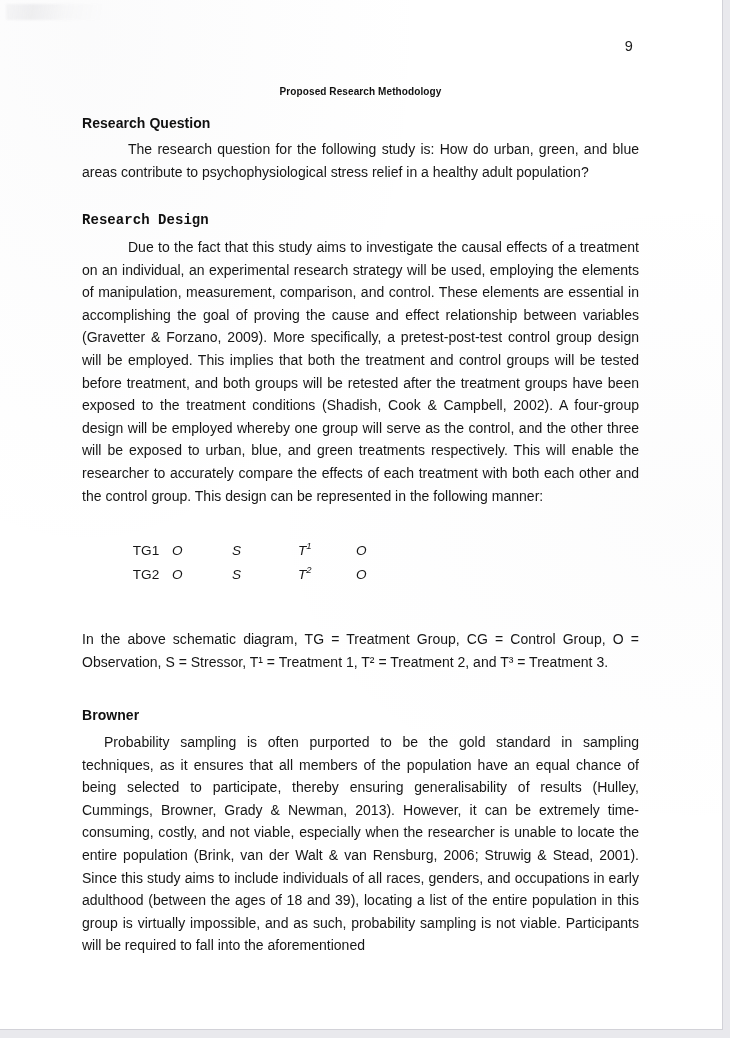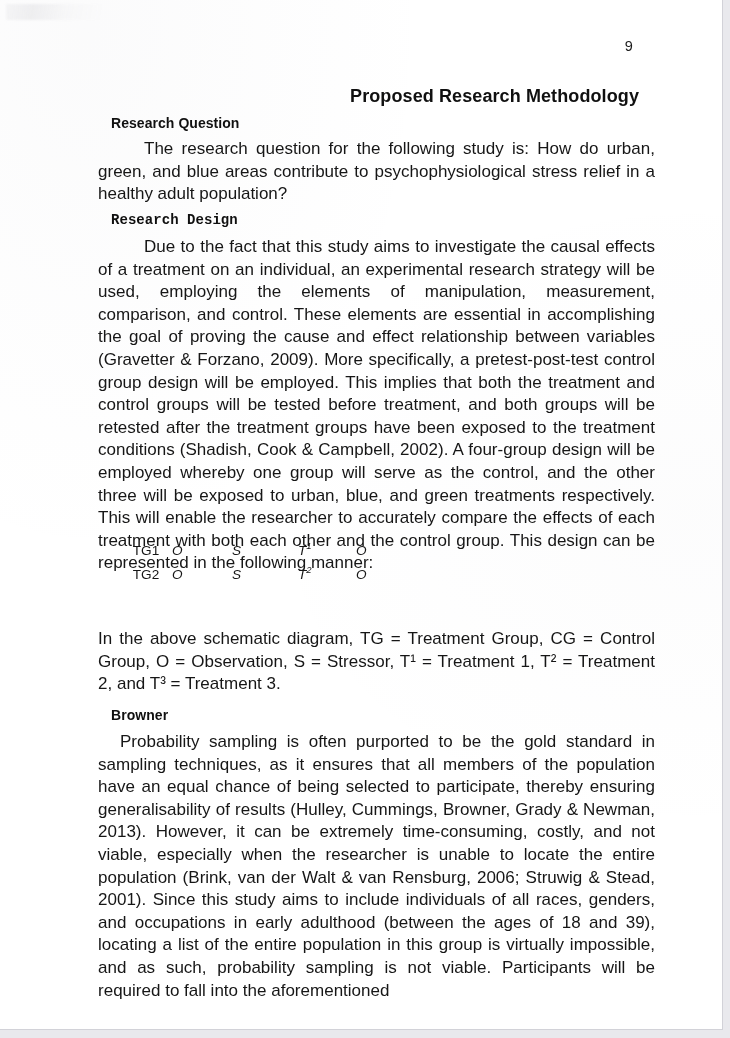--- a/index.html
+++ b/index.html
@@ -72,43 +72,42 @@
     font-size: 14.5px;
     color: #1b1b1b;
     letter-spacing: .2px;
   }
 
   .doc-title {
     position: absolute;
     left: 0;
     top: 86px;
     width: 557px;
-    text-align: right;
-    font-size: 18px;
+    text-align: center;
+    font-size: 10px;
     font-weight: bold;
     color: #101010;
     letter-spacing: .1px;
   }
 
   .section-heading {
     position: absolute;
     left: 0;
     font-size: 14px;
     font-weight: bold;
     color: #101010;
     letter-spacing: .05px;
     white-space: nowrap;
-    margin-left: 29px;
   }
 
   .body-par {
     position: absolute;
-    left: 16px;
+    left: 0;
     width: 557px;
-    font-size: 17px;
+    font-size: 14px;
     line-height: 22.6px;
     color: #161616;
     text-align: justify;
     text-justify: inter-word;
     letter-spacing: .01px;
   }
   .body-par.indent-big { text-indent: 46px; }
   .body-par.indent-small { text-indent: 22px; }
   .body-par.no-indent { text-indent: 0; }
 

